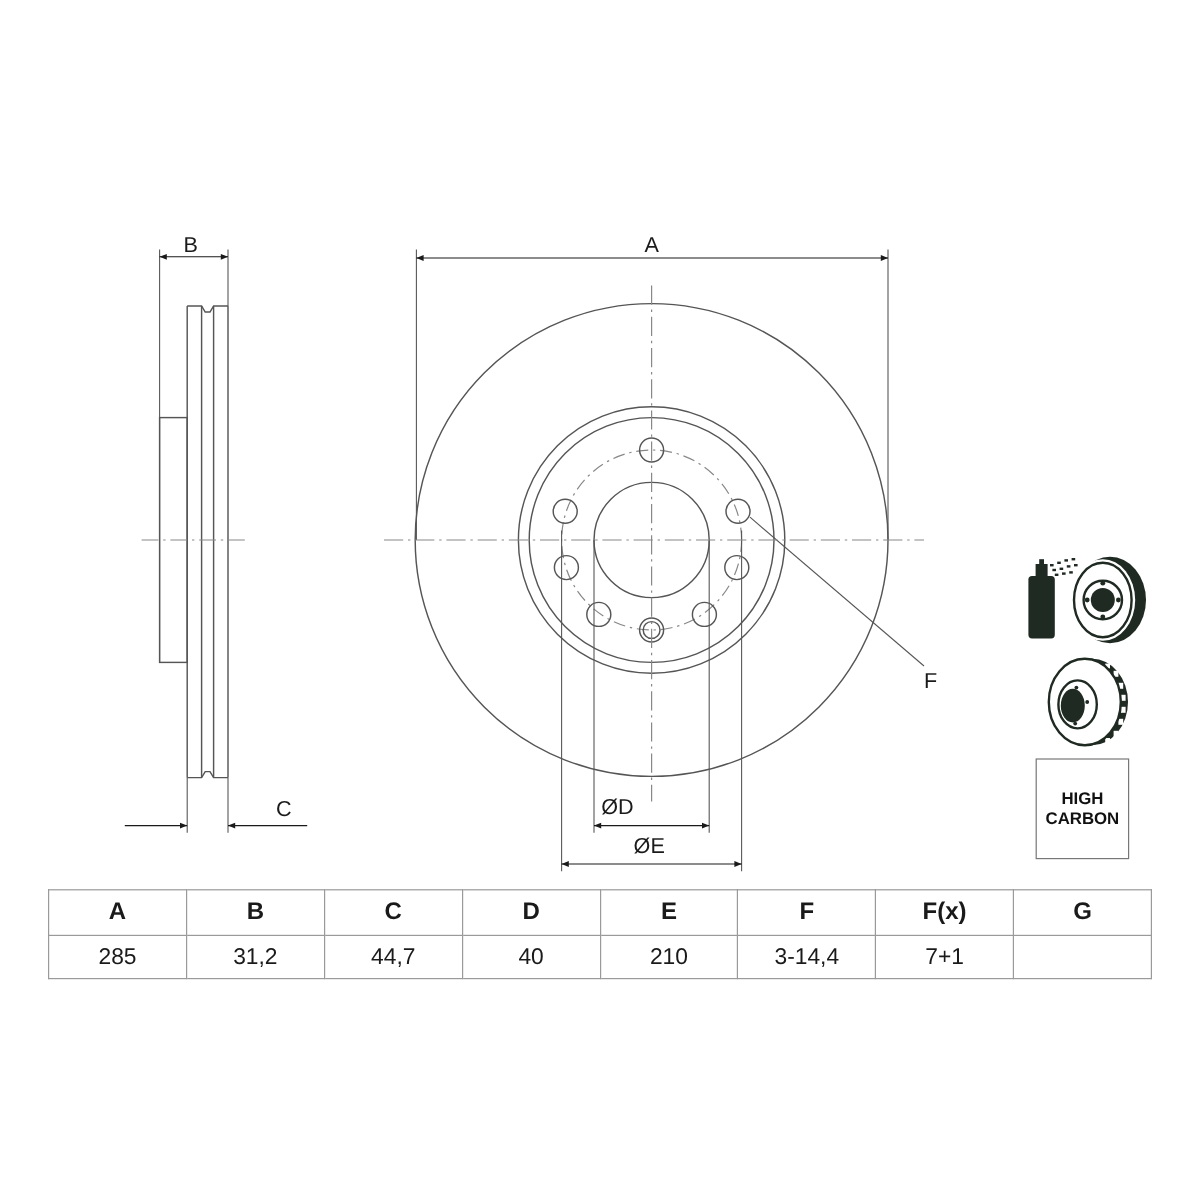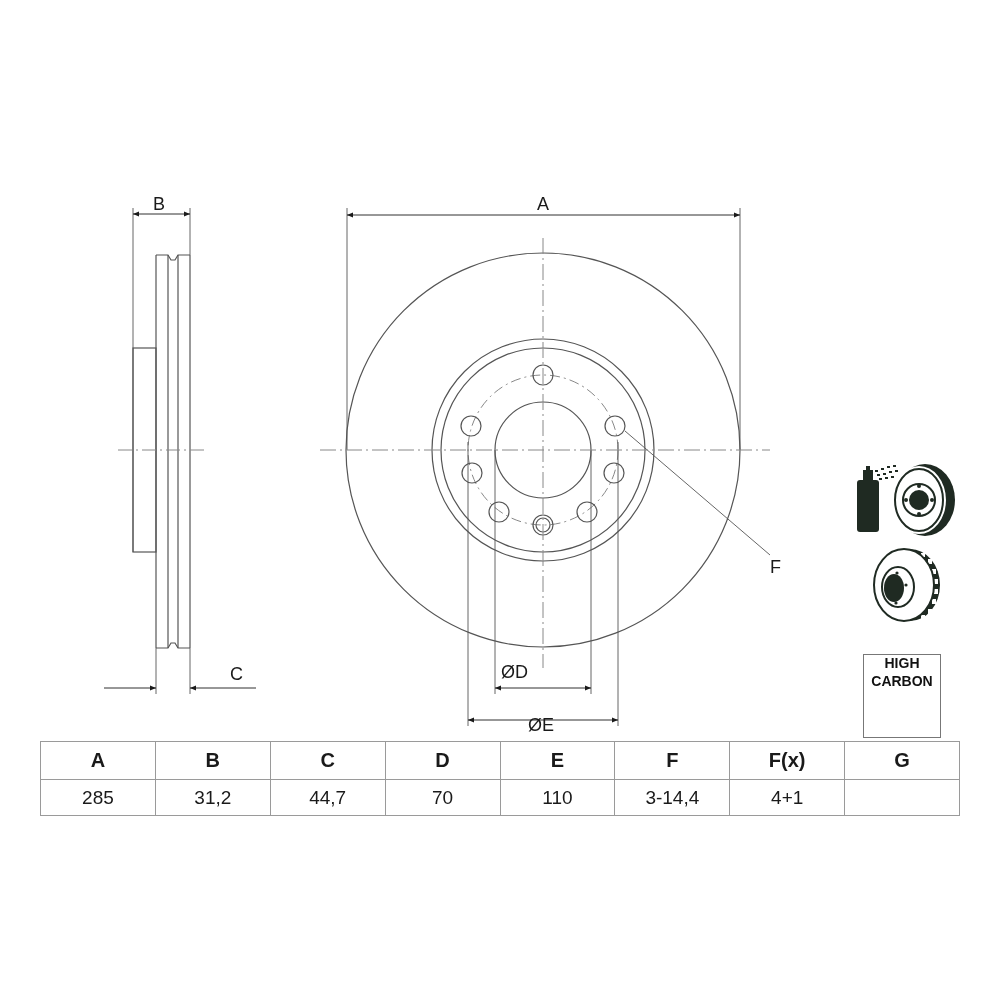--- a/index.html
+++ b/index.html
@@ -5,22 +5,22 @@
   html, body { margin:0; padding:0; background:#ffffff; }
   body { width:1000px; height:1000px; position:relative; overflow:hidden;
          font-family:"Liberation Sans", "DejaVu Sans", sans-serif; color:#1a1a1a; }
   #drawing { position:absolute; left:0; top:0; width:1000px; height:1000px; }
   .lbl { position:absolute; font-size:18px; color:#1a1a1a; line-height:1; }
   .spec-table { position:absolute; left:40px; top:741px; width:920px; border-collapse:collapse; table-layout:fixed; }
   .spec-table td { border:1px solid #9a9a9a; text-align:center; padding:0; }
   .spec-table tr.hdr td { height:37px; font-weight:bold; font-size:20px; }
   .spec-table tr.val td { height:35px; font-size:19px; }
   .badge { position:absolute; left:863px; top:632px; width:78px; height:84px; border:1.5px solid #777;
-           display:flex; flex-direction:column; align-items:center; 
-           font-weight:bold; font-size:14px; line-height:1.25; color:#111; box-sizing:border-box;margin-top:22px; }
+           display:flex; flex-direction:column; align-items:center; justify-content:center;
+           font-weight:bold; font-size:14px; line-height:1.25; color:#111; box-sizing:border-box; }
   .picto { position:absolute; }
 </style>
 </head>
 <body>
 
 <svg id="drawing" viewBox="0 0 1000 1000" xmlns="http://www.w3.org/2000/svg">
   <defs>
     <marker id="arr" viewBox="0 0 10 10" refX="10" refY="5" markerWidth="12" markerHeight="6" orient="auto-start-reverse" markerUnits="userSpaceOnUse">
       <path d="M0,1 L10,5 L0,9 z" fill="#1a1a1a"></path>
     </marker>
@@ -97,21 +97,21 @@
   <line x1="495" y1="688" x2="591" y2="688" stroke="#1a1a1a" stroke-width="0.9" marker-start="url(#arr)" marker-end="url(#arr)"></line>
 
   <line x1="468" y1="720" x2="618" y2="720" stroke="#1a1a1a" stroke-width="0.9" marker-start="url(#arr)" marker-end="url(#arr)"></line>
 </svg>
 
 <span class="lbl" style="left:153px;top:195px;">B</span>
 <span class="lbl" style="left:230px;top:665px;">C</span>
 <span class="lbl" style="left:537px;top:195px;">A</span>
 <span class="lbl" style="left:770px;top:558px;">F</span>
 <span class="lbl" style="left:501px;top:663px;">ØD</span>
-<span class="lbl" style="left:528px;top:696px;margin-top:20px;">ØE</span>
+<span class="lbl" style="left:528px;top:696px;">ØE</span>
 
 <svg class="picto" style="left:853px;top:458px;" width="104" height="80" viewBox="0 0 104 80">
   <rect x="4" y="22" width="22" height="52" rx="3" fill="#1f2a22"></rect>
   <rect x="10" y="12" width="10" height="10" fill="#1f2a22"></rect>
   <rect x="13" y="8" width="4" height="4" fill="#1f2a22"></rect>
   <g fill="#1f2a22">
     <rect x="22" y="12" width="3" height="2"></rect>
       <rect x="28" y="10" width="3" height="2"></rect>
       <rect x="34" y="8" width="3" height="2"></rect>
       <rect x="40" y="7" width="3" height="2"></rect>
@@ -169,20 +169,20 @@
     <td>D</td>
     <td>E</td>
     <td>F</td>
     <td>F(x)</td>
     <td>G</td>
   </tr>
   <tr class="val">
     <td>285</td>
     <td>31,2</td>
     <td>44,7</td>
-    <td>70</td>
-    <td>110</td>
+    <td>40</td>
+    <td>210</td>
     <td>3-14,4</td>
-    <td>4+1</td>
+    <td>7+1</td>
     <td></td>
   </tr>
 </tbody>
   </table>
 
 </body></html>

